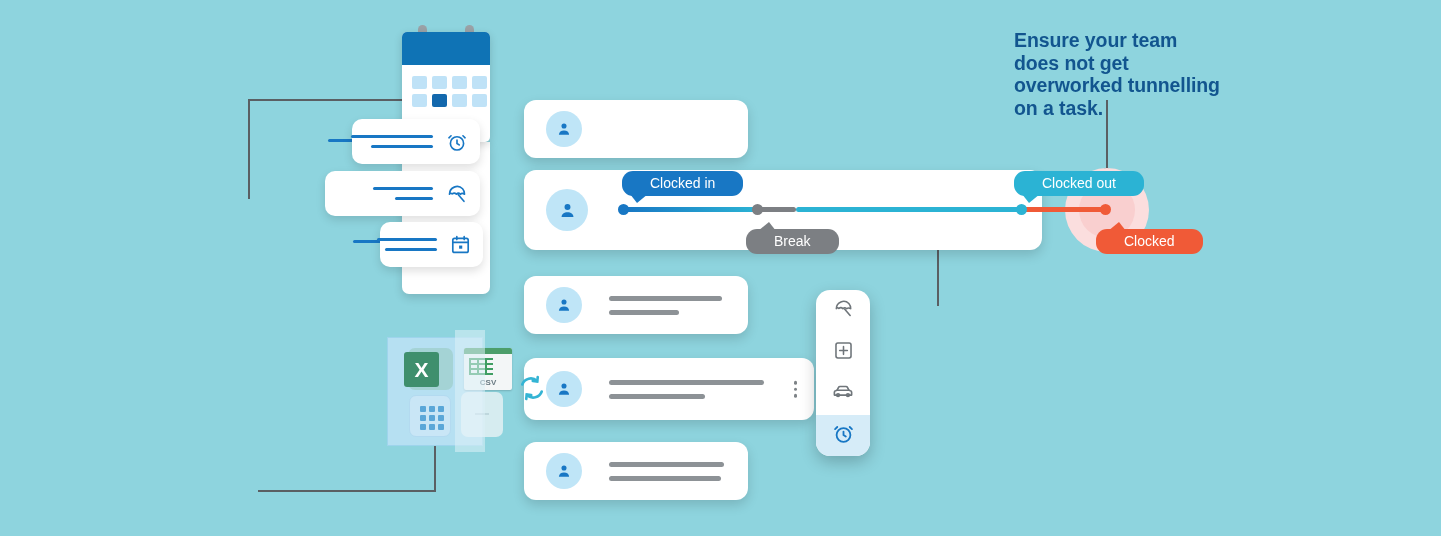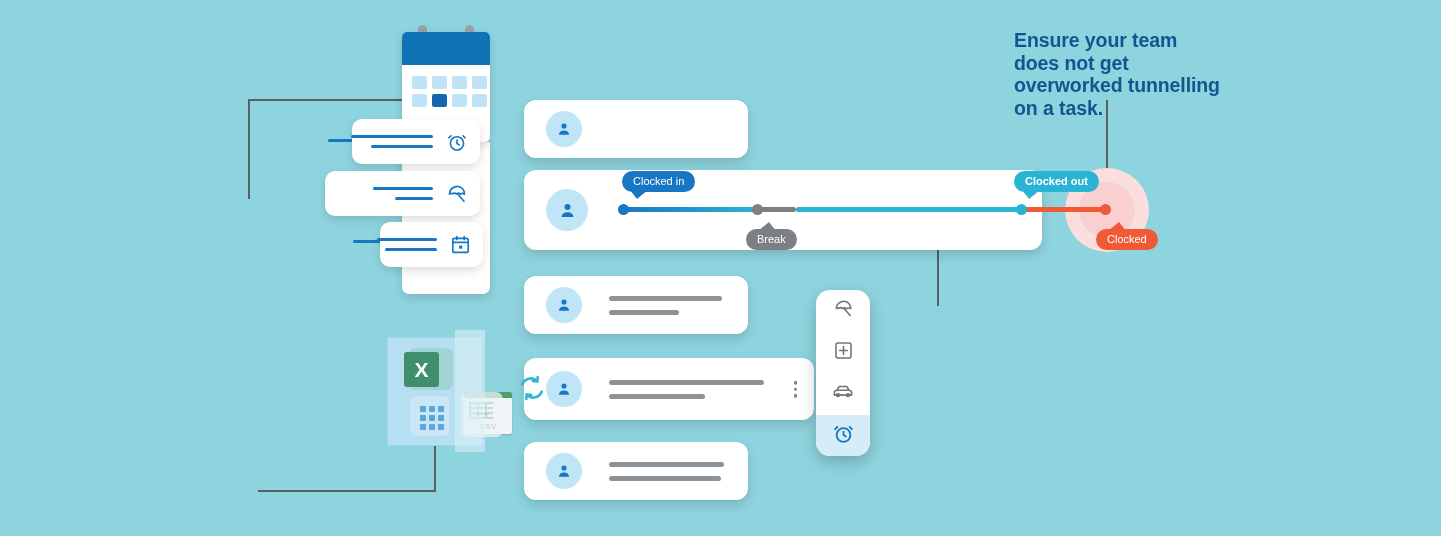--- a/index.html
+++ b/index.html
@@ -71,21 +71,21 @@
   .exp{
     position:absolute;left:387px;top:337px;width:96px;height:109px;
     background:#b6e0f2;border:1px solid #9ed4ec;box-sizing:border-box;
   }
   .exp-overlay{position:absolute;left:455px;top:330px;width:30px;height:122px;background:rgba(220,240,248,.55);}
   .tile{position:absolute;border-radius:7px;}
   .tile-excel{left:408px;top:348px;width:45px;height:42px;background:rgba(150,200,190,.55);}
   .tile-x{position:absolute;left:404px;top:352px;width:35px;height:35px;background:#3f8f6d;border-radius:3px;
       color:#fff;font-size:21px;font-weight:700;display:flex;align-items:center;justify-content:center;}
   .tile-csv{position:absolute;left:464px;top:348px;width:48px;height:42px;background:#f3f6f7;border-radius:2px;
-      box-shadow:0 1px 2px rgba(0,0,0,.18);overflow:hidden;margin-top:44px;}
+      box-shadow:0 1px 2px rgba(0,0,0,.18);overflow:hidden;}
   .csv-top{height:6px;background:#4c9e6b;}
   .csv-tbl{position:absolute;left:5px;top:10px;width:24px;height:17px;background:
      repeating-linear-gradient(#3f9e63 0 2px, transparent 2px 5px),
      repeating-linear-gradient(90deg,#3f9e63 0 2px, transparent 2px 8px);}
   .csv-lbl{position:absolute;left:0;right:0;bottom:3px;text-align:center;font-size:8px;font-weight:700;color:#6a7b84;}
   .tile-grid{position:absolute;left:409px;top:395px;width:42px;height:42px;background:#c9e6f6;border:1px solid #b3daf0;border-radius:7px;box-sizing:border-box;}
   .grid-dots{position:absolute;left:10px;top:10px;display:grid;grid-template-columns:repeat(3,6px);grid-gap:3px;}
   .grid-dots i{display:block;width:6px;height:6px;background:#5aa7d8;border-radius:1px;}
   .tile-blank{position:absolute;left:461px;top:392px;width:42px;height:45px;background:#eef4f6;border-radius:7px;opacity:.75;}
   .tile-blank::after{content:"";position:absolute;left:14px;top:21px;width:14px;height:2px;background:#cfd9dd;}
@@ -105,30 +105,30 @@
   .row-2{left:524px;top:170px;width:518px;height:80px;}
   .row-3{left:524px;top:276px;width:224px;height:58px;}
   .row-4{left:524px;top:358px;width:290px;height:62px;z-index:3;}
   .row-5{left:524px;top:442px;width:224px;height:58px;}
 
   
   .tl{position:absolute;left:620px;top:207px;height:5px;border-radius:3px;}
   .tl-dot{position:absolute;width:11px;height:11px;border-radius:50%;top:204px;}
 
   .badge{
-    position:absolute;color:#fff;font-size:11px;font-weight:400;
-    padding:4px 11px 5px;border-radius:11px;white-space:nowrap;
+    position:absolute;color:#fff;font-size:14px;font-weight:400;
+    padding:4px 28px 5px;border-radius:11px;white-space:nowrap;
   }
   .badge::after{content:"";position:absolute;width:0;height:0;}
 
   .badge-in{left:622px;top:171px;background:#1877c4;}
   .badge-in::after{left:8px;bottom:-7px;border-left:7px solid transparent;border-right:11px solid transparent;border-top:9px solid #1877c4;}
   .badge-break{left:746px;top:229px;background:#7c7f83;}
   .badge-break::after{left:12px;top:-7px;border-left:11px solid transparent;border-right:7px solid transparent;border-bottom:9px solid #7c7f83;}
-  .badge-out{left:1014px;top:171px;background:#2bb3d4;font-weight:bold;}
+  .badge-out{left:1014px;top:171px;background:#2bb3d4;}
   .badge-out::after{left:8px;bottom:-7px;border-left:7px solid transparent;border-right:11px solid transparent;border-top:9px solid #2bb3d4;}
   .badge-ot{left:1096px;top:229px;background:#f05a37;}
   .badge-ot::after{left:12px;top:-7px;border-left:11px solid transparent;border-right:7px solid transparent;border-bottom:9px solid #f05a37;}
 
   .ring{position:absolute;border-radius:50%;}
   .ring-outer{left:1065px;top:168px;width:84px;height:84px;background:#fbdede;}
   .ring-inner{left:1079px;top:182px;width:56px;height:56px;background:#f9cfcf;}
 
   
   .fmenu{

